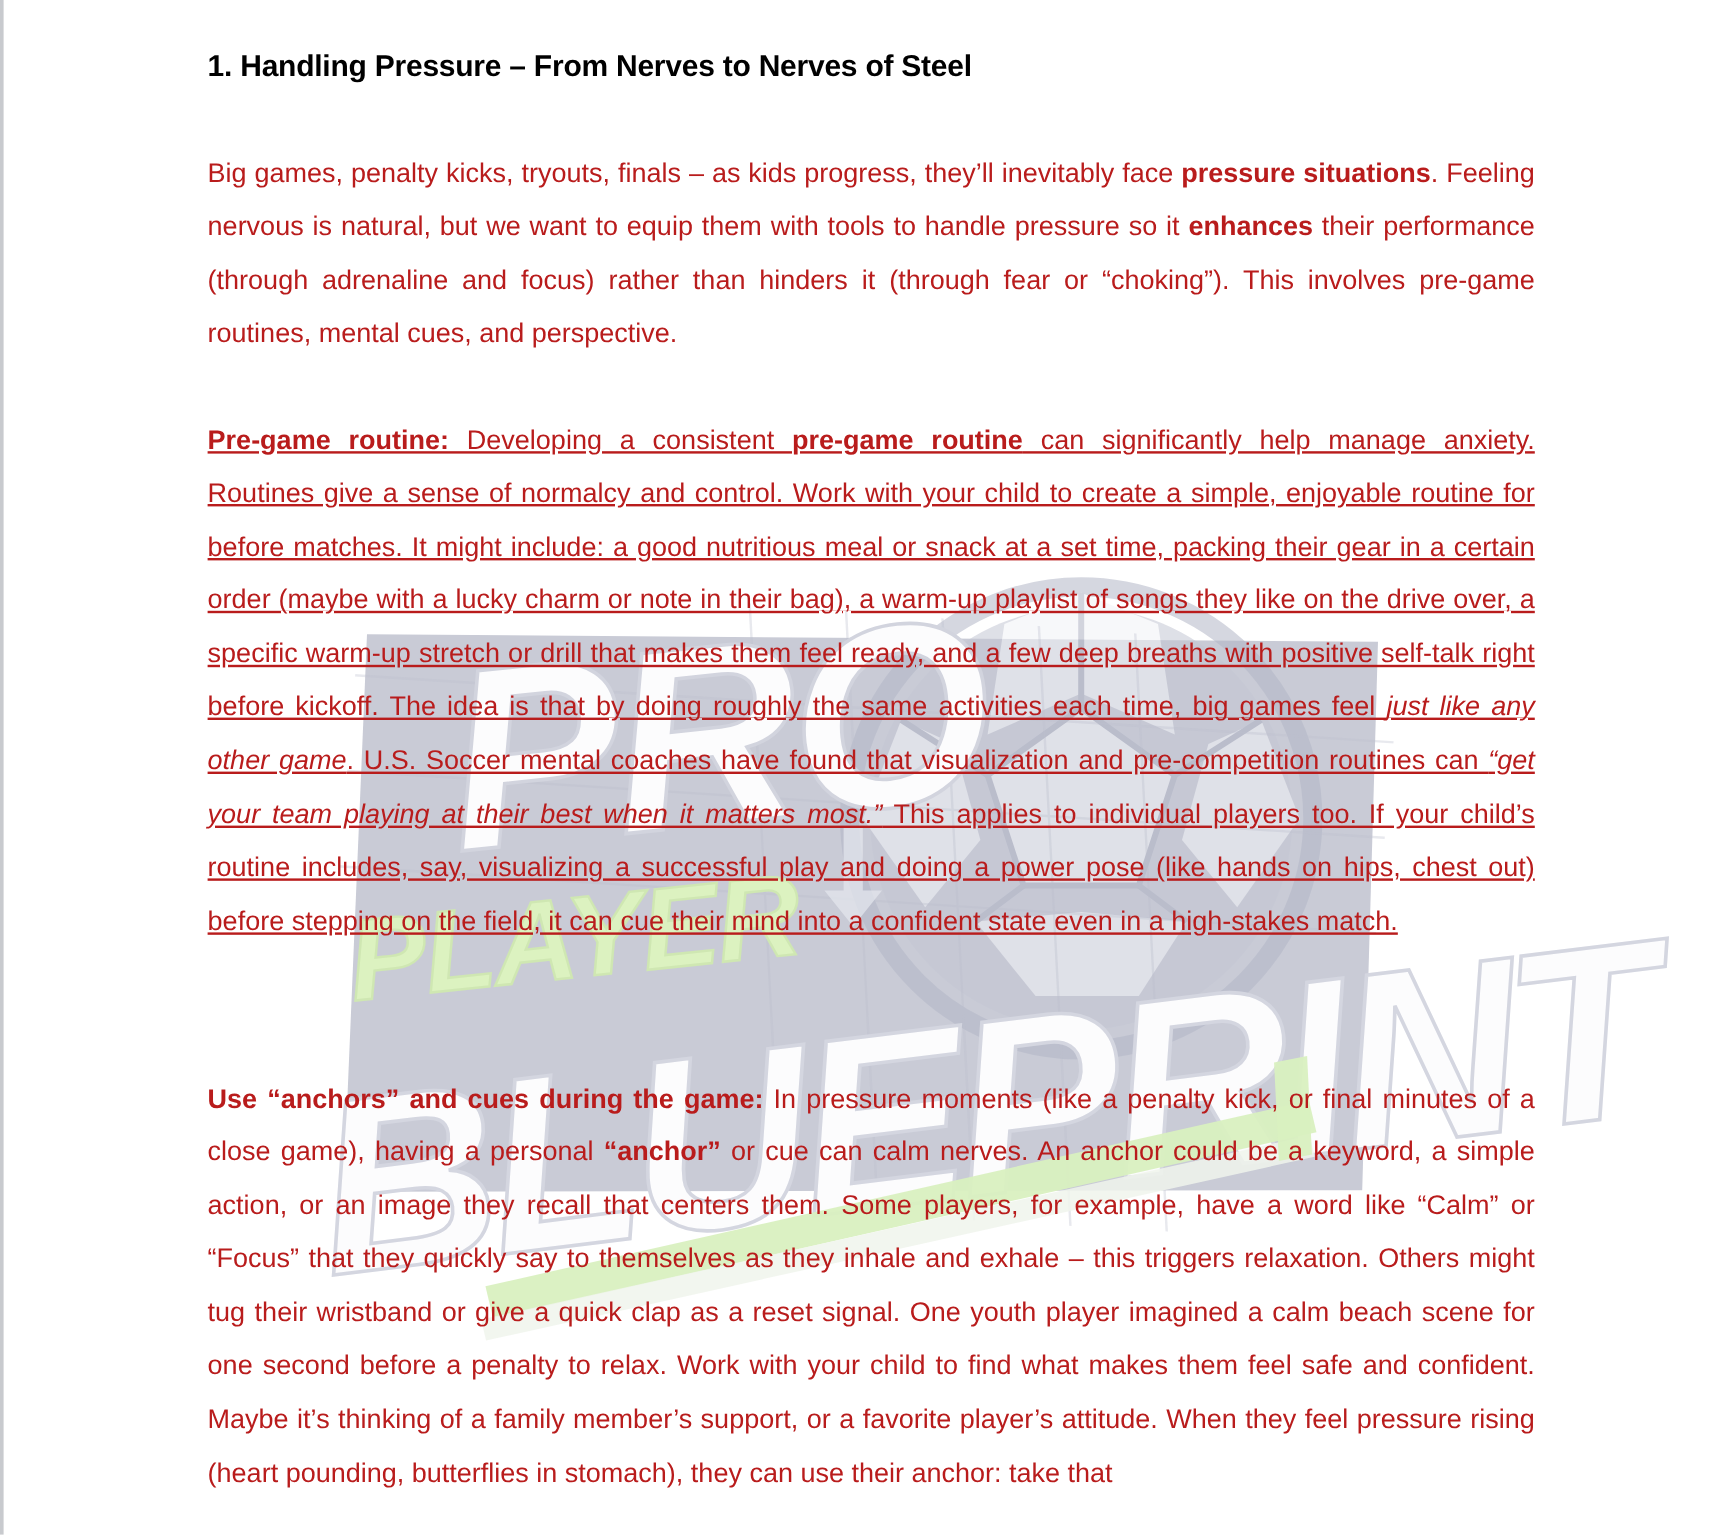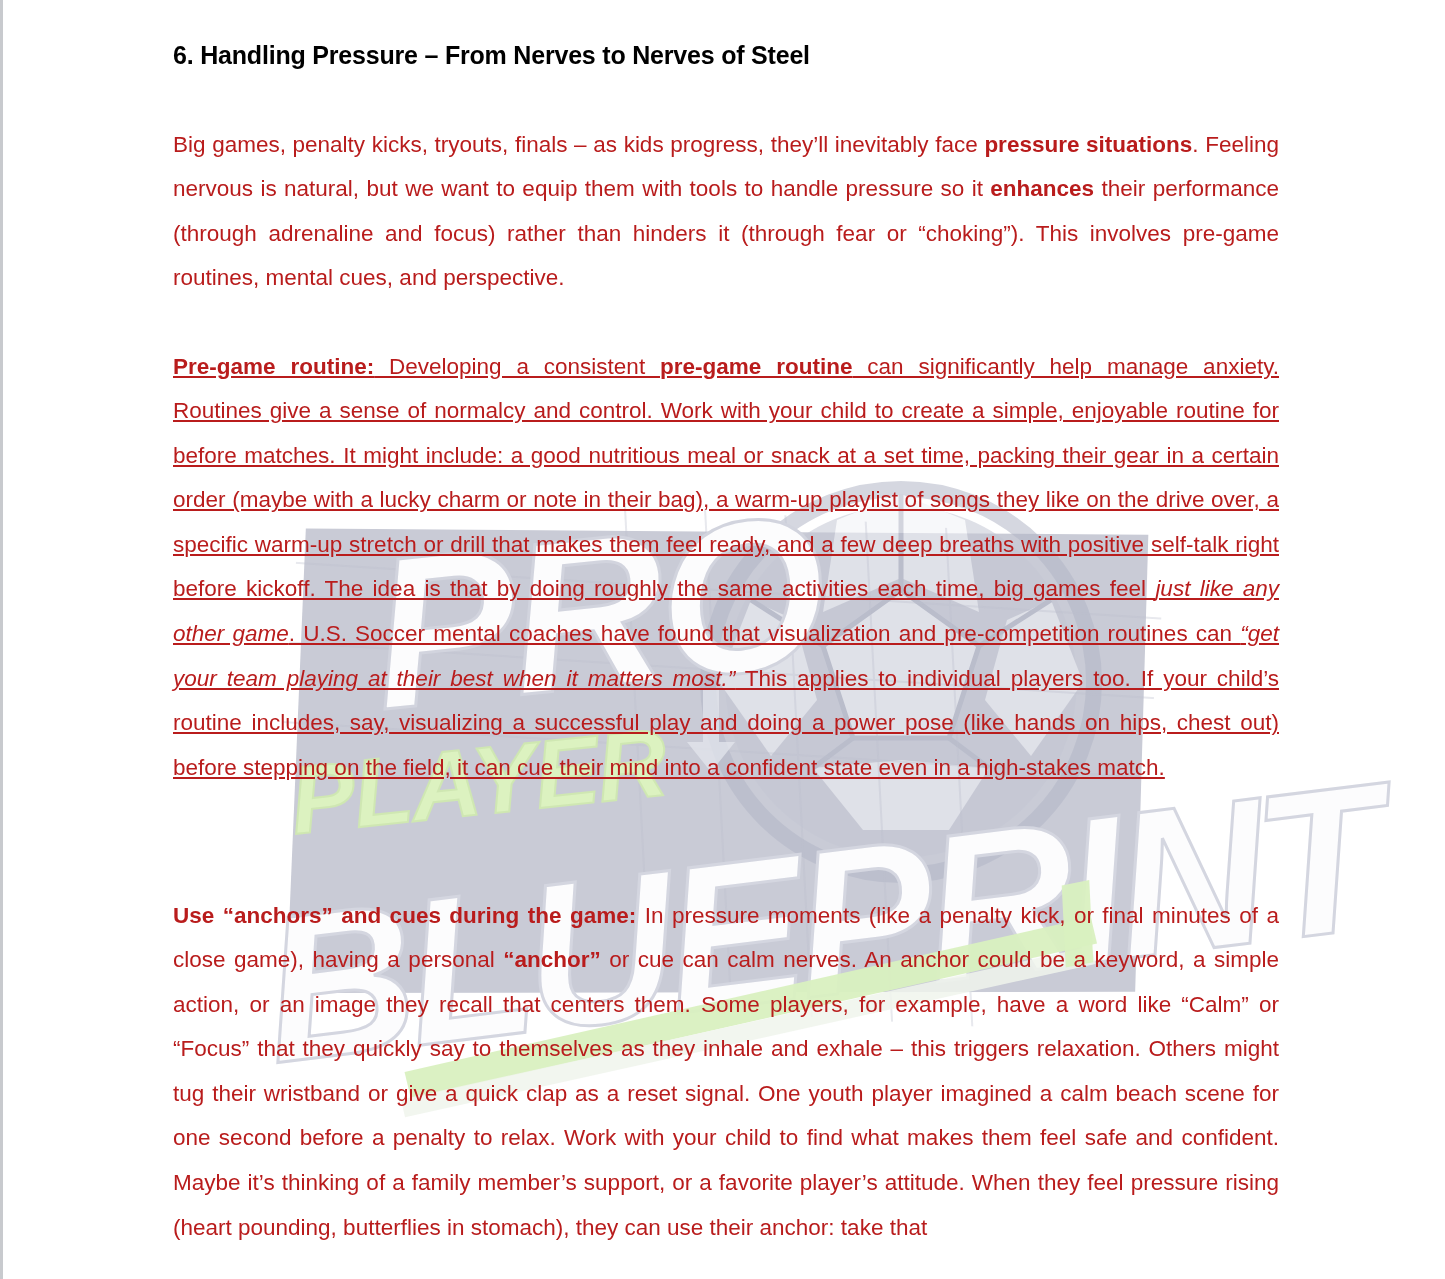--- a/index.html
+++ b/index.html
@@ -146,21 +146,21 @@
 
     <g transform="rotate(-7 700 1000)">
       <polygon points="395,1035 1095,965 1098,992 398,1062" fill="#d9f0c0" opacity="0.95"></polygon>
       <polygon points="388,1062 1092,994 1094,1012 390,1080" fill="#f0f4ec" opacity="0.85"></polygon>
       <polygon points="1070,930 1098,928 1092,1010 1064,1012" fill="#d9f0c0" opacity="0.95"></polygon>
     </g>
   </svg>
 
   <div id="content">
 
-    <h2 class="doc-heading">6. Handling Pressure – From Nerves to Nerves of Steel</h2>
+    <h2 class="doc-heading">1. Handling Pressure – From Nerves to Nerves of Steel</h2>
 
     <p class="para" id="para-intro"><span>Big games, penalty kicks, tryouts, finals – as kids progress, they’ll inevitably face </span><b>pressure situations</b><span>. Feeling nervous is natural, but we want to equip them with tools to handle pressure so it </span><b>enhances</b><span> their performance (through adrenaline and focus) rather than hinders it (through fear or “choking”). This involves pre-game routines, mental cues, and perspective.</span></p>
 
     <p class="para" id="para-routine"><b>Pre-game routine:</b><span> Developing a consistent </span><b>pre-game routine</b><span> can significantly help manage anxiety. Routines give a sense of normalcy and control. Work with your child to create a simple, enjoyable routine for before matches. It might include: a good nutritious meal or snack at a set time, packing their gear in a certain order (maybe with a lucky charm or note in their bag), a warm-up playlist of songs they like on the drive over, a specific warm-up stretch or drill that makes them feel ready, and a few deep breaths with positive self-talk right before kickoff. The idea is that by doing roughly the same activities each time, big games feel </span><i>just like any other game</i><span>. U.S. Soccer mental coaches have found that visualization and pre-competition routines can </span><i>“get your team playing at their best when it matters most.”</i><span> This applies to individual players too. If your child’s routine includes, say, visualizing a successful play and doing a power pose (like hands on hips, chest out) before stepping on the field, it can cue their mind into a confident state even in a high-stakes match.</span></p>
 
     <p class="para last-open" id="para-anchors"><b>Use “anchors” and cues during the game:</b><span> In pressure moments (like a penalty kick, or final minutes of a close game), having a personal </span><b>“anchor”</b><span> or cue can calm nerves. An anchor could be a keyword, a simple action, or an image they recall that centers them. Some players, for example, have a word like “Calm” or “Focus” that they quickly say to themselves as they inhale and exhale – this triggers relaxation. Others might tug their wristband or give a quick clap as a reset signal. One youth player imagined a calm beach scene for one second before a penalty to relax. Work with your child to find what makes them feel safe and confident. Maybe it’s thinking of a family member’s support, or a favorite player’s attitude. When they feel pressure rising (heart pounding, butterflies in stomach), they can use their anchor: take that</span></p>
 
   </div>
 </div>
 

